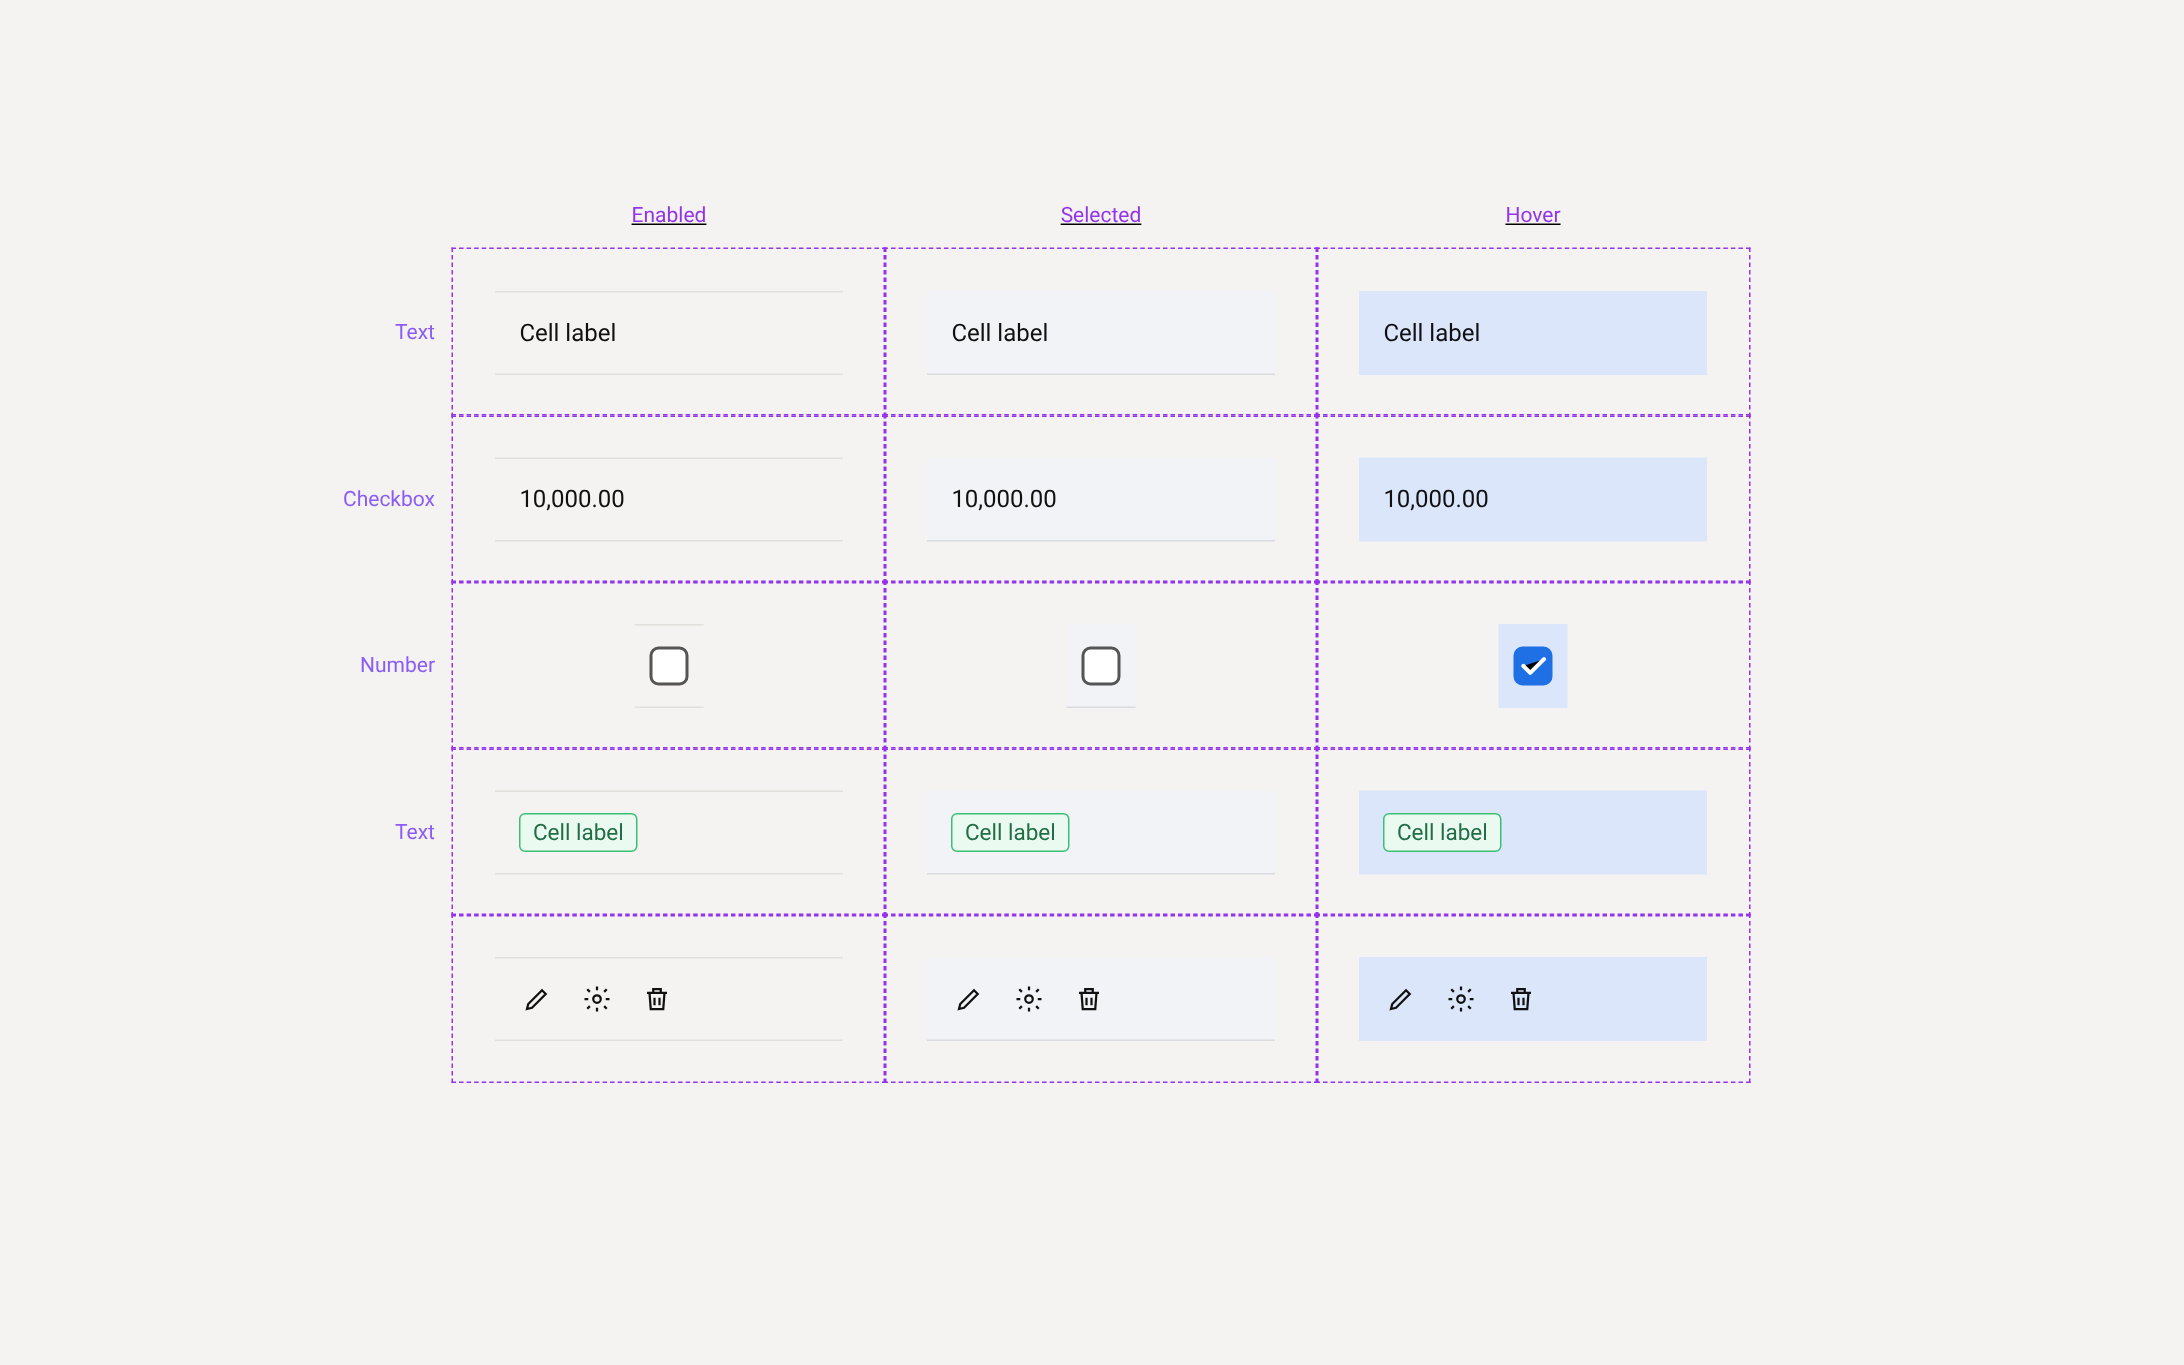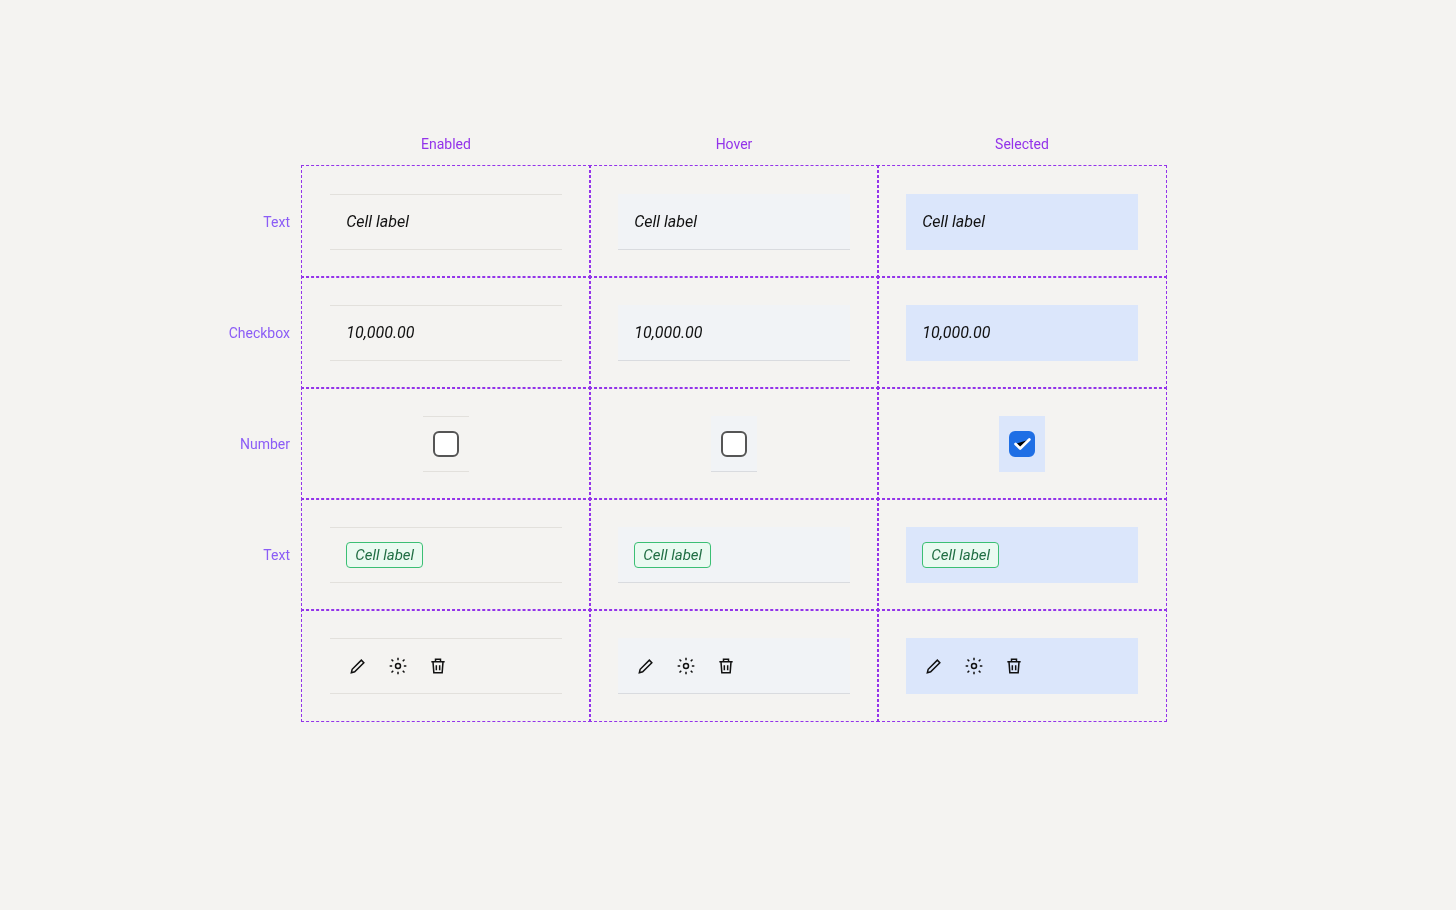--- a/index.html
+++ b/index.html
@@ -11,20 +11,21 @@
     position: relative;
   }
   .grid-wrap {
     position: absolute;
     left: 220px;
     top: 136px;
   }
   .col-header-row {
     display: flex;
     margin-left: 82px;
+    text-decoration: underline;
   }
   .col-header {
     width: 288px;
     text-align: center;
     font-size: 14px;
     color: #9333ea;
     font-weight: 400;
     padding-bottom: 14px;
   }
   .grid {
@@ -49,21 +50,20 @@
     grid-template-columns: repeat(3, 288px);
     grid-template-rows: repeat(5, 111px);
   }
   .cell-slot {
     border: 1.5px dashed #9333ea;
     display: flex;
     align-items: center;
     justify-content: center;
     margin: -0.75px;
     padding: 0 28px;
-    font-style: italic;
   }
   .cell {
     width: 100%;
     height: 56px;
     display: flex;
     align-items: center;
     padding: 0 16px;
     font-size: 16px;
     color: #111;
     border-top: 1px solid #e2e0dc;
@@ -97,22 +97,22 @@
   .icon { width:20px; height:20px; display:flex; align-items:center; justify-content:center; }
   .icon svg { width:20px; height:20px; stroke:#111; fill:none; stroke-width:1.8; }
 </style>
 </head>
 <body>
 
 <div class="grid-wrap">
 
   <div class="col-header-row">
     <div class="col-header">Enabled</div>
+    <div class="col-header">Selected</div>
     <div class="col-header">Hover</div>
-    <div class="col-header">Selected</div>
   </div>
 
   <div class="grid">
     <div class="row-labels">
       <div class="row-label">Text</div>
       <div class="row-label">Checkbox</div>
       <div class="row-label">Number</div>
       <div class="row-label">Text</div>
     </div>
 

